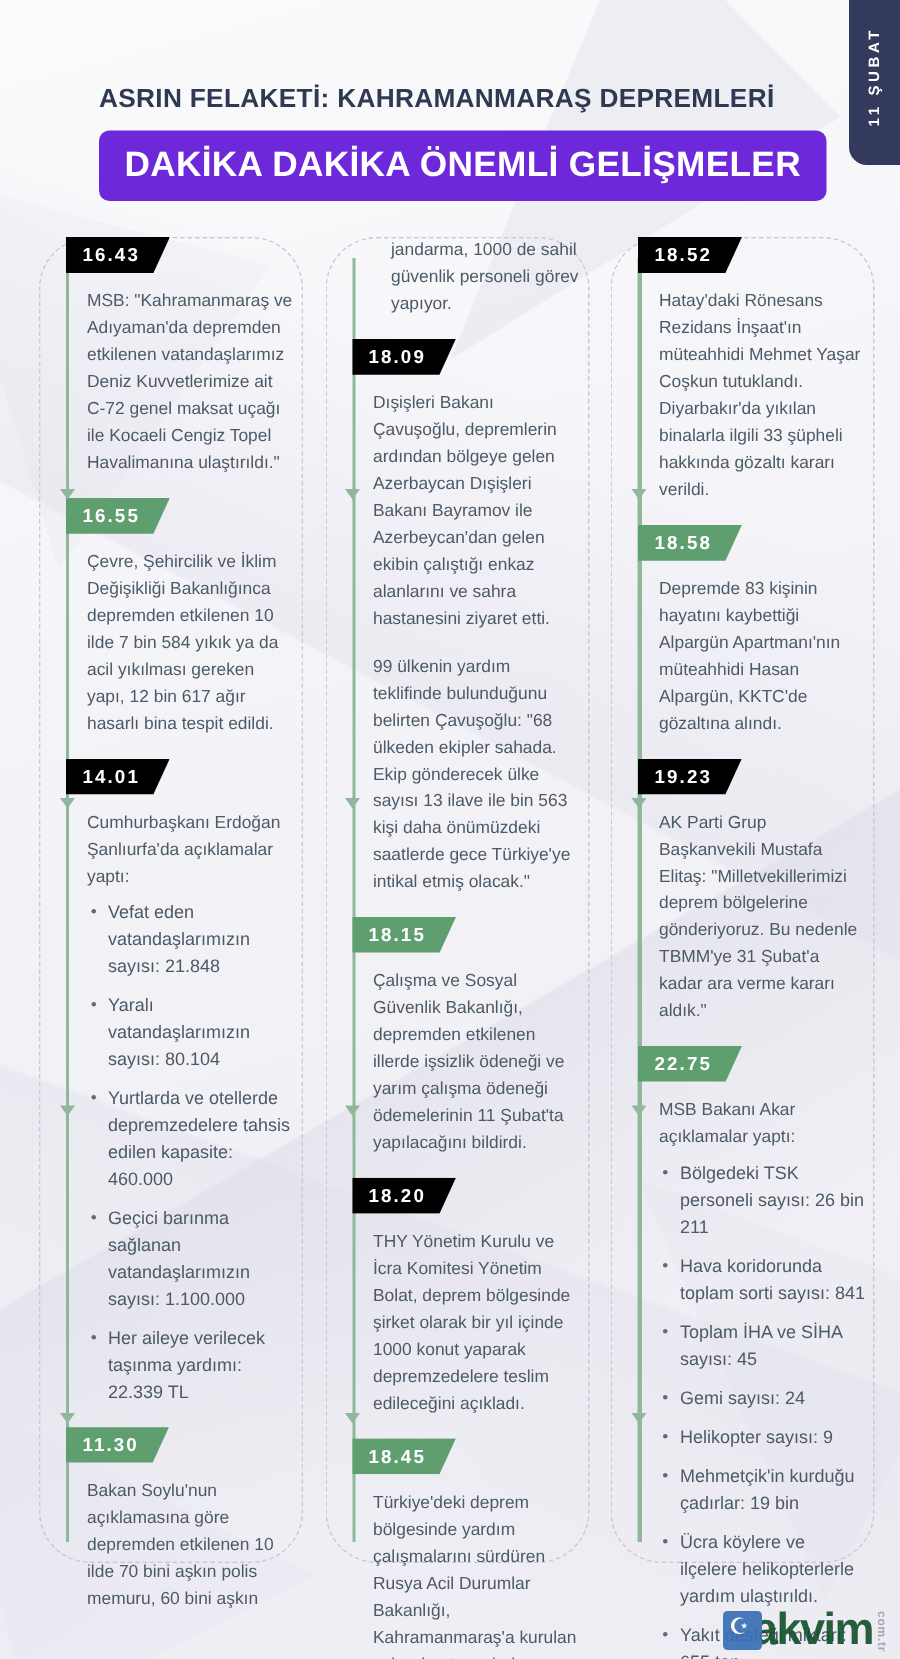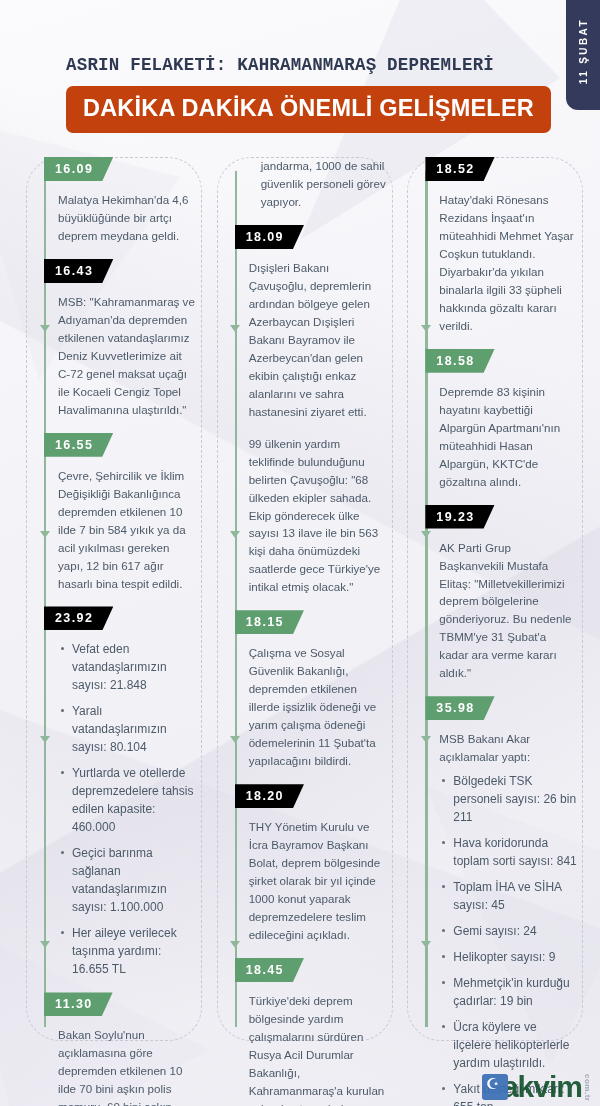--- a/index.html
+++ b/index.html
@@ -72,26 +72,25 @@
     position: relative;
     z-index: 4;
     padding: 55px 0 0 66px;
   }
   .header-kicker {
     font-size: 17.5px;
     font-weight: bold;
     letter-spacing: .2px;
     color: #2f3a52;
     white-space: nowrap;
-    font-family: Liberation Mono, monospace;
   }
   .header-banner {
     display: inline-block;
     margin-top: 11px;
-    background: #c2410c;
+    background: #6d28d9;
     color: #ffffff;
     font-size: 23.5px;
     font-weight: bold;
     letter-spacing: .2px;
     padding: 9px 17px 11px 17px;
     border-radius: 7px;
     white-space: nowrap;
   }
 
   
@@ -265,62 +264,61 @@
 <div class="header">
   <div class="header-kicker">ASRIN FELAKETİ: KAHRAMANMARAŞ DEPREMLERİ</div>
   <div class="header-banner">DAKİKA DAKİKA ÖNEMLİ GELİŞMELER</div>
 </div>
 
 <div class="columns" id="columns-root">
     <div class="column">
       <div class="col-track"></div>
       <div class="spine"></div>
       <div>
-        <div class="entry"><div class="time-badge green">16.09</div><div class="entry-text">Malatya Hekimhan'da 4,6 büyüklüğünde bir artçı deprem meydana geldi.</div></div>
         <div class="entry"><div class="time-badge navy">16.43</div><div class="entry-text">MSB: "Kahramanmaraş ve Adıyaman'da depremden etkilenen vatandaşlarımız Deniz Kuvvetlerimize ait C-72 genel maksat uçağı ile Kocaeli Cengiz Topel Havalimanına ulaştırıldı."</div></div>
         <div class="entry"><div class="time-badge green">16.55</div><div class="entry-text">Çevre, Şehircilik ve İklim Değişikliği Bakanlığınca depremden etkilenen 10 ilde 7 bin 584 yıkık ya da acil yıkılması gereken yapı, 12 bin 617 ağır hasarlı bina tespit edildi.</div></div>
-        <div class="entry"><div class="time-badge navy">23.92</div><ul class="entry-list">
+        <div class="entry"><div class="time-badge navy">14.01</div><div class="entry-text lead">Cumhurbaşkanı Erdoğan Şanlıurfa'da açıklamalar yaptı:</div><ul class="entry-list">
             <li>Vefat eden vatandaşlarımızın sayısı: 21.848</li>
             <li>Yaralı vatandaşlarımızın sayısı: 80.104</li>
             <li>Yurtlarda ve otellerde depremzedelere tahsis edilen kapasite: 460.000</li>
             <li>Geçici barınma sağlanan vatandaşlarımızın sayısı: 1.100.000</li>
-            <li>Her aileye verilecek taşınma yardımı: 16.655 TL</li>
+            <li>Her aileye verilecek taşınma yardımı: 22.339 TL</li>
           </ul></div>
         <div class="entry"><div class="time-badge green">11.30</div><div class="entry-text">Bakan Soylu'nun açıklamasına göre depremden etkilenen 10 ilde 70 bini aşkın polis memuru, 60 bini aşkın</div></div>
       </div>
       <div class="spine-arrow" style="top: 168.08px;"></div>
       <div class="spine-arrow" style="top: 373.52px;"></div>
       <div class="spine-arrow" style="top: 578.96px;"></div>
       <div class="spine-arrow" style="top: 784.4px;"></div>
     </div>
     <div class="column">
       <div class="col-track"></div>
       <div class="spine"></div>
       <div>
         <div class="carryover">
           <div class="entry-text">jandarma, 1000 de sahil güvenlik personeli görev yapıyor.</div>
         </div>
         <div class="entry"><div class="time-badge navy">18.09</div><div class="entry-text">Dışişleri Bakanı Çavuşoğlu, depremlerin ardından bölgeye gelen Azerbaycan Dışişleri Bakanı Bayramov ile Azerbeycan'dan gelen ekibin çalıştığı enkaz alanlarını ve sahra hastanesini ziyaret etti.</div><div class="entry-text">99 ülkenin yardım teklifinde bulunduğunu belirten Çavuşoğlu: "68 ülkeden ekipler sahada. Ekip gönderecek ülke sayısı 13 ilave ile bin 563 kişi daha önümüzdeki saatlerde gece Türkiye'ye intikal etmiş olacak."</div></div>
         <div class="entry"><div class="time-badge green">18.15</div><div class="entry-text">Çalışma ve Sosyal Güvenlik Bakanlığı, depremden etkilenen illerde işsizlik ödeneği ve yarım çalışma ödeneği ödemelerinin 11 Şubat'ta yapılacağını bildirdi.</div></div>
-        <div class="entry"><div class="time-badge navy">18.20</div><div class="entry-text">THY Yönetim Kurulu ve İcra Bayramov Başkanı Bolat, deprem bölgesinde şirket olarak bir yıl içinde 1000 konut yaparak depremzedelere teslim edileceğini açıkladı.</div></div>
+        <div class="entry"><div class="time-badge navy">18.20</div><div class="entry-text">THY Yönetim Kurulu ve İcra Komitesi Yönetim Bolat, deprem bölgesinde şirket olarak bir yıl içinde 1000 konut yaparak depremzedelere teslim edileceğini açıkladı.</div></div>
         <div class="entry"><div class="time-badge green">18.45</div><div class="entry-text">Türkiye'deki deprem bölgesinde yardım çalışmalarını sürdüren Rusya Acil Durumlar Bakanlığı, Kahramanmaraş'a kurulan sahra hastanesinde şu ana kadar 250'den fazla kişinin tedavi edildiğini açıkladı.</div></div>
       </div>
       <div class="spine-arrow" style="top: 168.08px;"></div>
       <div class="spine-arrow" style="top: 373.52px;"></div>
       <div class="spine-arrow" style="top: 578.96px;"></div>
       <div class="spine-arrow" style="top: 784.4px;"></div>
     </div>
     <div class="column">
       <div class="col-track"></div>
       <div class="spine"></div>
       <div>
         <div class="entry"><div class="time-badge navy">18.52</div><div class="entry-text">Hatay'daki Rönesans Rezidans İnşaat'ın müteahhidi Mehmet Yaşar Coşkun tutuklandı. Diyarbakır'da yıkılan binalarla ilgili 33 şüpheli hakkında gözaltı kararı verildi.</div></div>
         <div class="entry"><div class="time-badge green">18.58</div><div class="entry-text">Depremde 83 kişinin hayatını kaybettiği Alpargün Apartmanı'nın müteahhidi Hasan Alpargün, KKTC'de gözaltına alındı.</div></div>
         <div class="entry"><div class="time-badge navy">19.23</div><div class="entry-text">AK Parti Grup Başkanvekili Mustafa Elitaş: "Milletvekillerimizi deprem bölgelerine gönderiyoruz. Bu nedenle TBMM'ye 31 Şubat'a kadar ara verme kararı aldık."</div></div>
-        <div class="entry"><div class="time-badge green">35.98</div><div class="entry-text lead">MSB Bakanı Akar açıklamalar yaptı:</div><ul class="entry-list">
+        <div class="entry"><div class="time-badge green">22.75</div><div class="entry-text lead">MSB Bakanı Akar açıklamalar yaptı:</div><ul class="entry-list">
             <li>Bölgedeki TSK personeli sayısı: 26 bin 211</li>
             <li>Hava koridorunda toplam sorti sayısı: 841</li>
             <li>Toplam İHA ve SİHA sayısı: 45</li>
             <li>Gemi sayısı: 24</li>
             <li>Helikopter sayısı: 9</li>
             <li>Mehmetçik'in kurduğu çadırlar: 19 bin</li>
             <li>Ücra köylere ve ilçelere helikopterlerle yardım ulaştırıldı.</li>
             <li>Yakıt desteği miktarı: 655 ton</li>
           </ul></div>
       </div>

